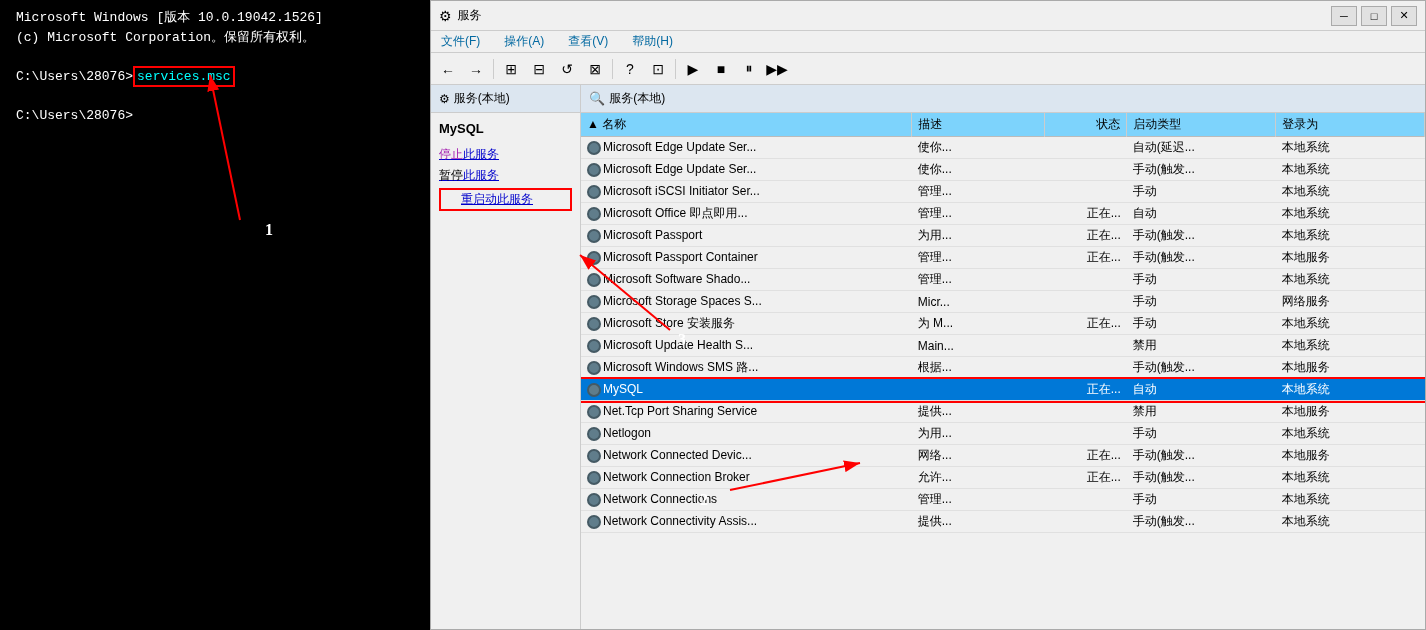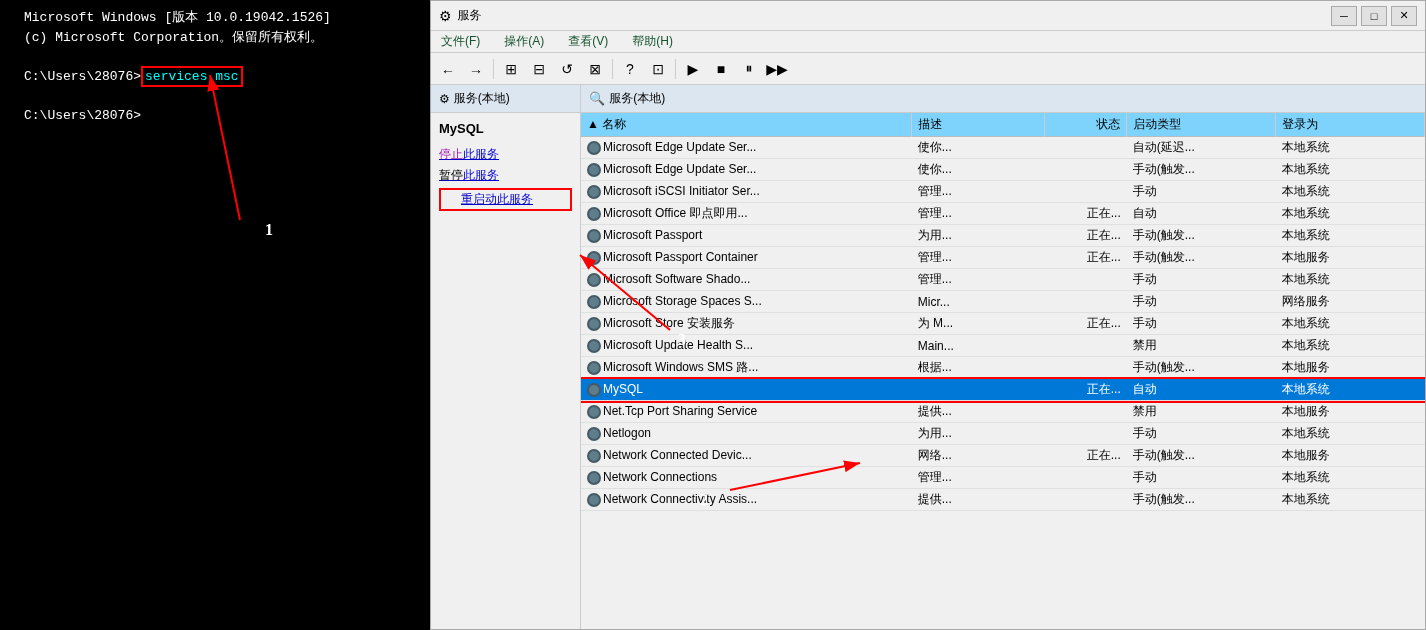--- a/index.html
+++ b/index.html
@@ -1,21 +1,21 @@
 <!DOCTYPE html>
 <html><head>
   <meta charset="utf-8">
   <style>
     * { margin: 0; padding: 0; box-sizing: border-box; }
     body { width: 1426px; height: 630px; overflow: hidden; font-family: 'Microsoft YaHei', SimSun, sans-serif; font-size: 12px; background: #000; }
 
     
     .cmd-window {
       position: absolute;
-      left: 16px; top: 0;
+      left: 8px; top: 0;
       width: 430px;
       height: 630px;
       background: #000;
       color: #fff;
       padding: 8px;
       font-family: Consolas, 'Courier New', monospace;
       font-size: 13px;
       overflow: hidden;
     }
     .cmd-line { line-height: 1.5; }
@@ -66,21 +66,21 @@
       height: 22px;
       background: #f0f0f0;
       display: flex;
       align-items: center;
       padding: 0 6px;
       gap: 16px;
       border-bottom: 1px solid #ccc;
     }
     .menu-item {
       font-size: 12px;
-      color: #14532d;
+      color: #0369a1;
       cursor: pointer;
       padding: 2px 4px;
     }
 
     
     .toolbar {
       height: 32px;
       background: #f0f0f0;
       display: flex;
       align-items: center;
@@ -418,20 +418,27 @@
                 <td class="col-login">本地系统</td>
               </tr>
               <tr>
                 <td class="col-name"><span class="gear-icon"></span>Network Connected Devic...</td>
                 <td class="col-desc">网络...</td>
                 <td class="col-status">正在...</td>
                 <td class="col-startup">手动(触发...</td>
                 <td class="col-login">本地服务</td>
               </tr>
               <tr>
+                <td class="col-name"><span class="gear-icon"></span>Network Connection Broker</td>
+                <td class="col-desc">允许...</td>
+                <td class="col-status">正在...</td>
+                <td class="col-startup">手动(触发...</td>
+                <td class="col-login">本地系统</td>
+              </tr>
+              <tr>
                 <td class="col-name"><span class="gear-icon"></span>Network Connections</td>
                 <td class="col-desc">管理...</td>
                 <td class="col-status"></td>
                 <td class="col-startup">手动</td>
                 <td class="col-login">本地系统</td>
               </tr>
               <tr>
                 <td class="col-name"><span class="gear-icon"></span>Network Connectivity Assis...</td>
                 <td class="col-desc">提供...</td>
                 <td class="col-status"></td>

